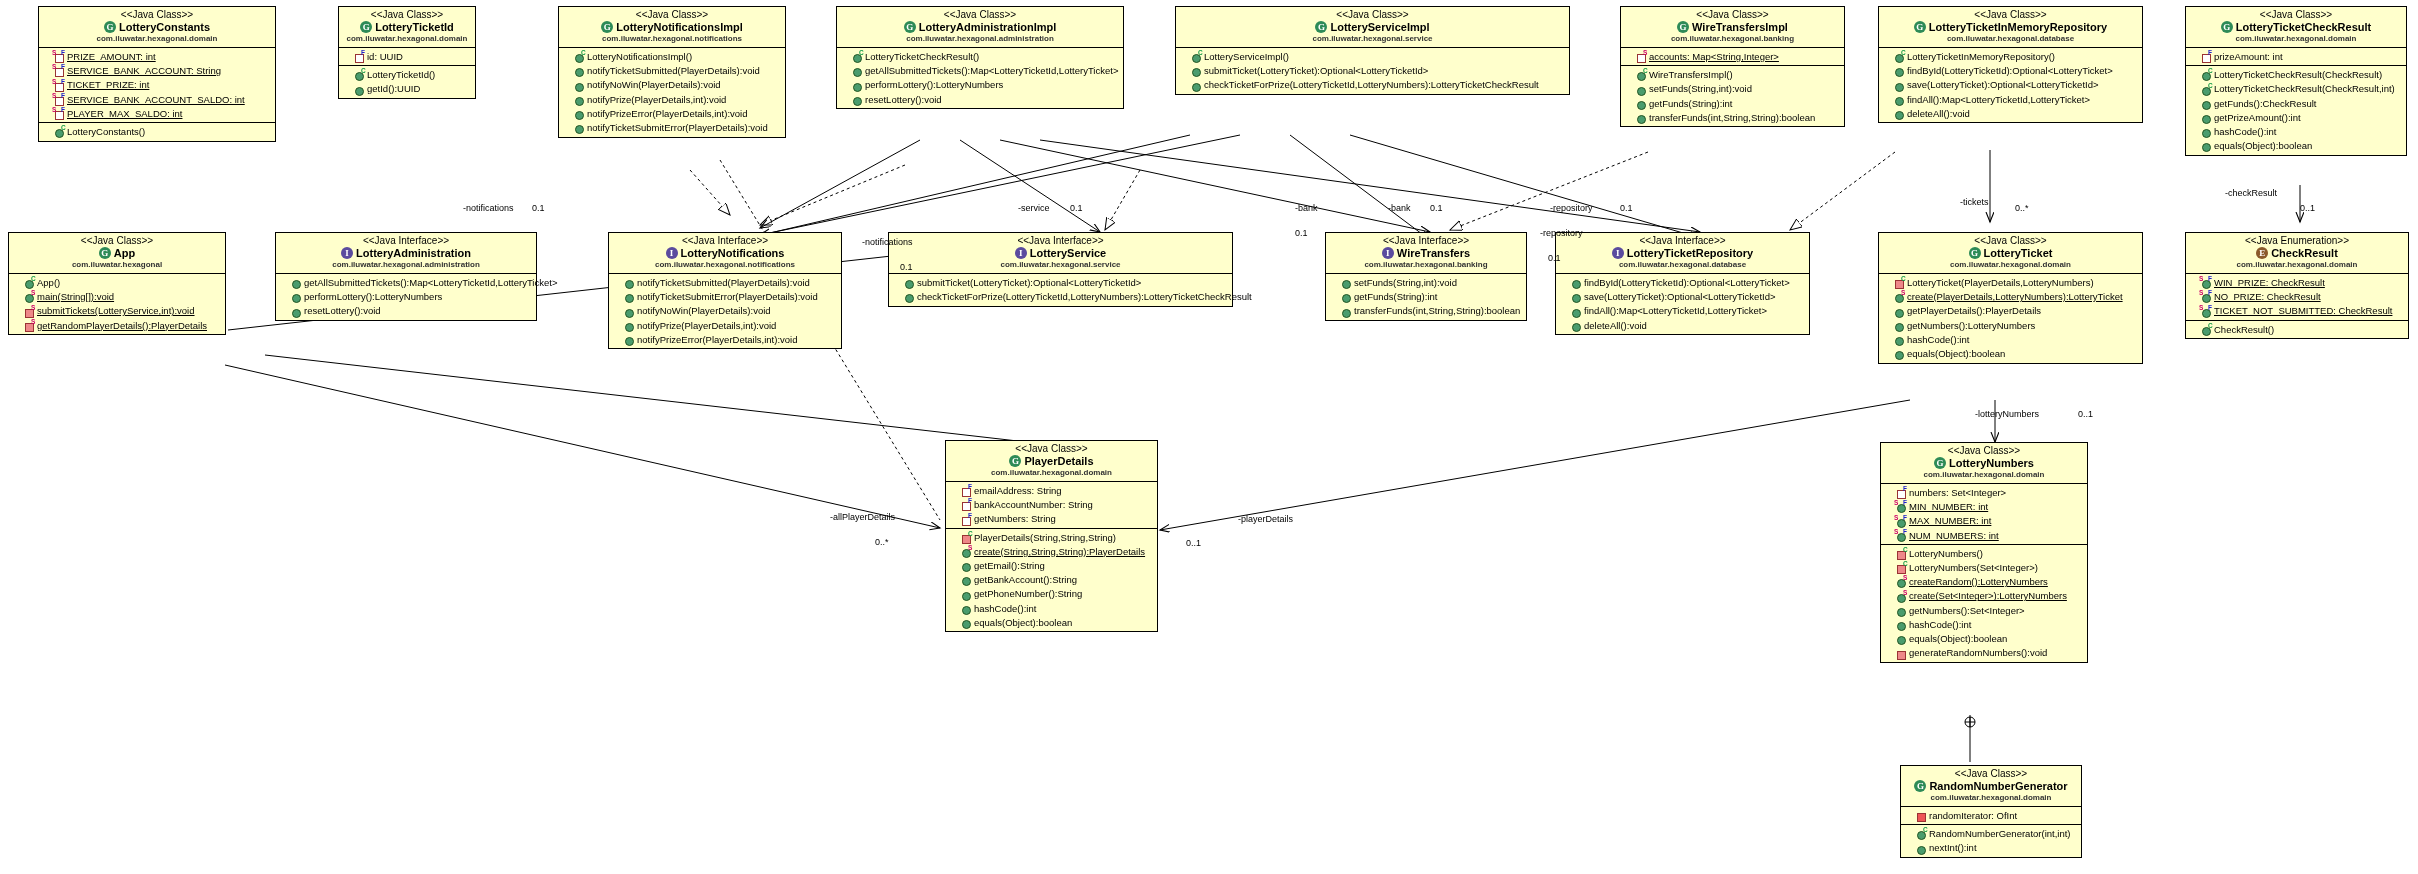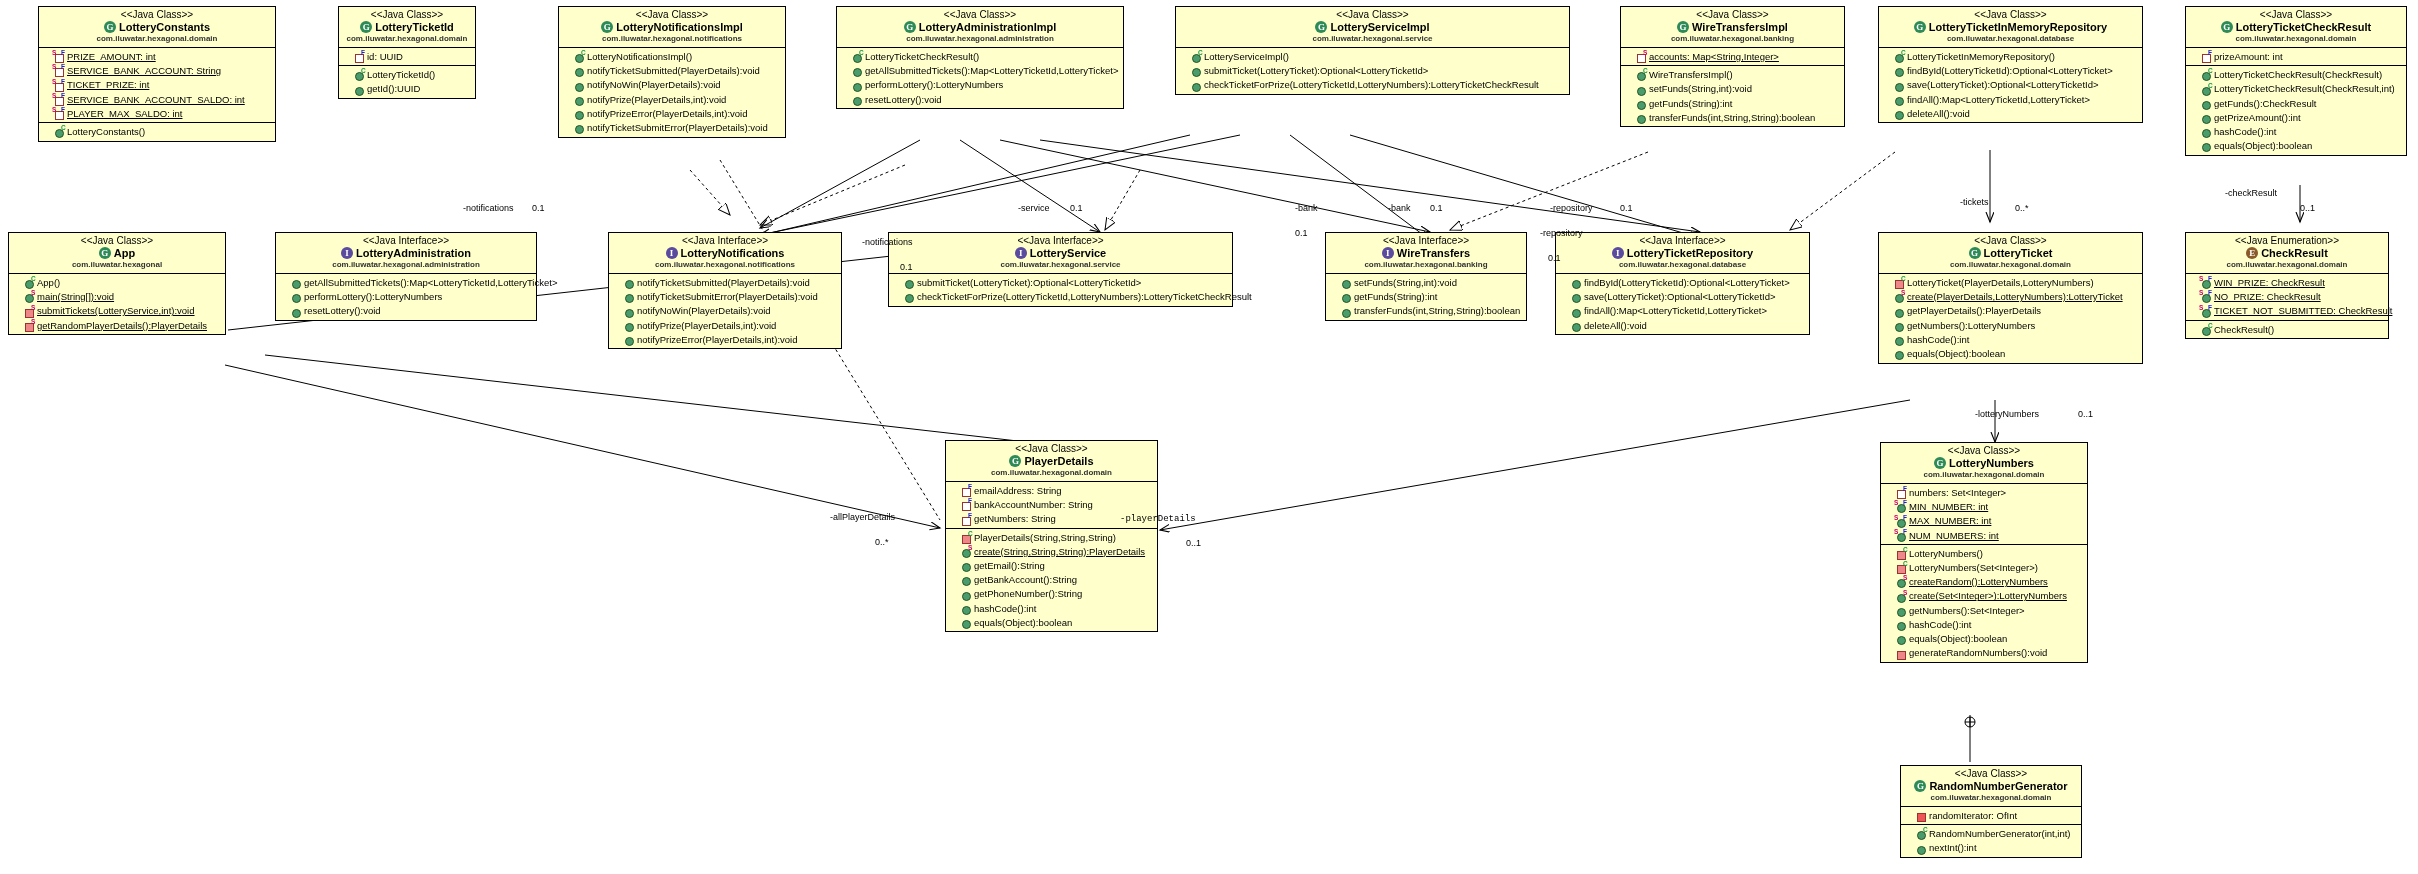--- a/index.html
+++ b/index.html
@@ -346,21 +346,21 @@
       </div>
       <div class="compartment">
         <span class="member"><span class="ico"><span class="sq privfill"></span><span class="tag c">C</span></span><span class="mtxt">LotteryTicket(PlayerDetails,LotteryNumbers)</span></span>
         <span class="member static"><span class="ico"><span class="dot pub"></span><span class="tag s2">S</span></span><span class="mtxt">create(PlayerDetails,LotteryNumbers):LotteryTicket</span></span>
         <span class="member"><span class="ico"><span class="dot pub"></span></span><span class="mtxt">getPlayerDetails():PlayerDetails</span></span>
         <span class="member"><span class="ico"><span class="dot pub"></span></span><span class="mtxt">getNumbers():LotteryNumbers</span></span>
         <span class="member"><span class="ico"><span class="dot pub"></span></span><span class="mtxt">hashCode():int</span></span>
         <span class="member"><span class="ico"><span class="dot pub"></span></span><span class="mtxt">equals(Object):boolean</span></span>
       </div>
     </div>
-    <div class="uml-class" style="left: 2185px; top: 232px; width: 204px;">
+    <div class="uml-class" style="left: 2185px; top: 232px; width: 224px;">
       <div class="uml-header">
         <div class="stereotype">&lt;&lt;Java Enumeration&gt;&gt;</div>
         <div class="cls-title"><span class="badge e">E</span><span>CheckResult</span></div>
         <div class="cls-pkg">com.iluwatar.hexagonal.domain</div>
       </div>
       <div class="compartment">
         <span class="member static"><span class="ico"><span class="dot pub"></span><span class="tag s">S</span><span class="tag f">F</span></span><span class="mtxt">WIN_PRIZE: CheckResult</span></span>
         <span class="member static"><span class="ico"><span class="dot pub"></span><span class="tag s">S</span><span class="tag f">F</span></span><span class="mtxt">NO_PRIZE: CheckResult</span></span>
         <span class="member static"><span class="ico"><span class="dot pub"></span><span class="tag s">S</span><span class="tag f">F</span></span><span class="mtxt">TICKET_NOT_SUBMITTED: CheckResult</span></span>
       </div>
@@ -441,15 +441,15 @@
     <div class="edge-label" style="left: 862px; top: 237px;">-notifications</div>
     <div class="edge-label" style="left: 900px; top: 262px;">0.1</div>
     <div class="edge-label" style="left: 1960px; top: 197px;">-tickets</div>
     <div class="edge-label" style="left: 2015px; top: 203px;">0..*</div>
     <div class="edge-label" style="left: 2225px; top: 188px;">-checkResult</div>
     <div class="edge-label" style="left: 2300px; top: 203px;">0..1</div>
     <div class="edge-label" style="left: 1975px; top: 409px;">-lotteryNumbers</div>
     <div class="edge-label" style="left: 2078px; top: 409px;">0..1</div>
     <div class="edge-label" style="left: 830px; top: 512px;">-allPlayerDetails</div>
     <div class="edge-label" style="left: 875px; top: 537px;">0..*</div>
-    <div class="edge-label" style="left: 1120px; top: 514px; font-family: Liberation Mono, monospace;">-playerDetails</div>
+    <div class="edge-label" style="left: 1238px; top: 514px;">-playerDetails</div>
     <div class="edge-label" style="left: 1186px; top: 538px;">0..1</div>
   </div>
 
 </body></html>

